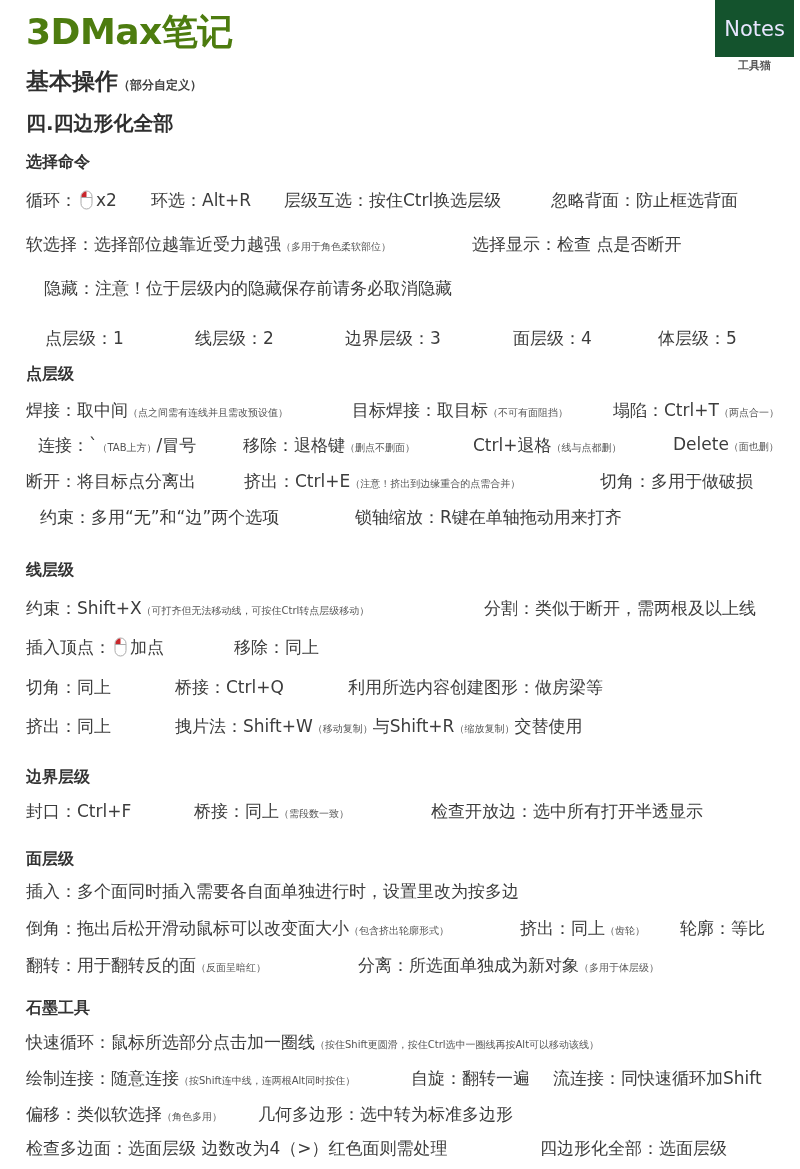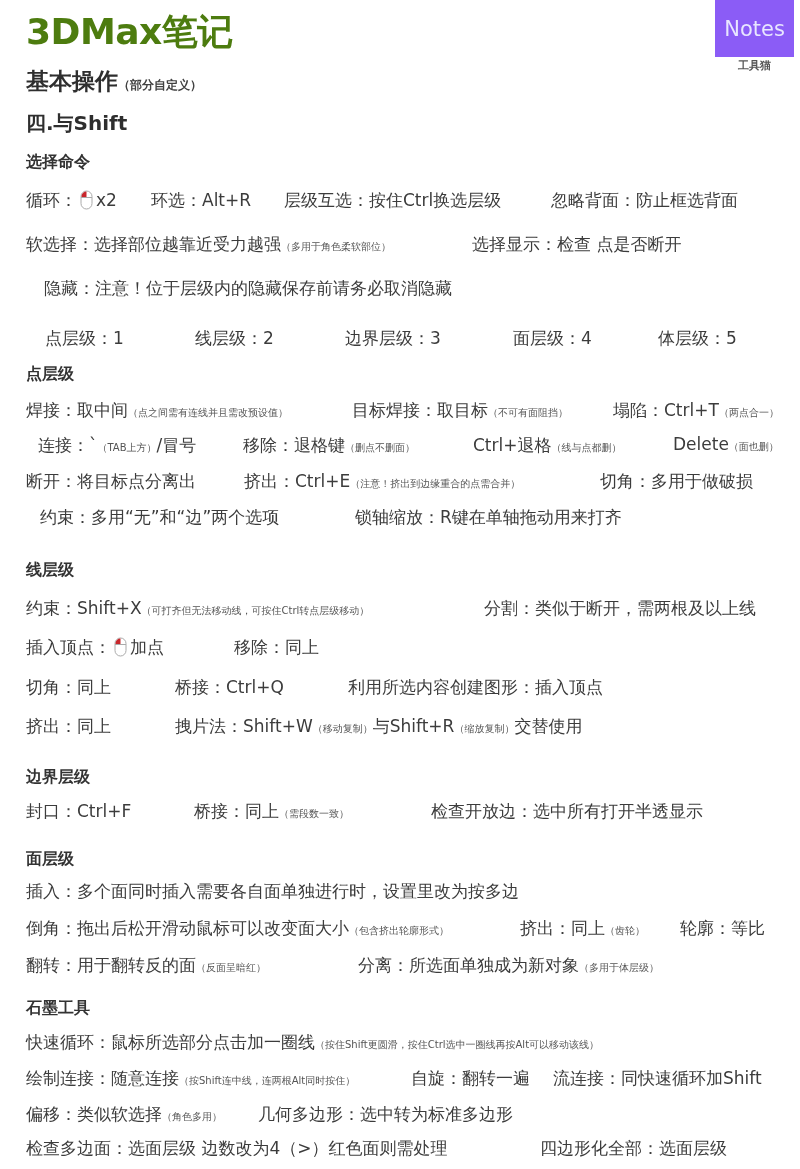--- a/index.html
+++ b/index.html
@@ -6,31 +6,31 @@
   body { width:800px; height:1169px; position:relative; overflow:hidden;
          font-family:"DejaVu Sans", "Liberation Sans", sans-serif; color:#3a3a3a; }
   .abs { position:absolute; white-space:nowrap; }
   .title { left:26px; top:8px; font-size:36px; font-weight:bold; color:#4d7c0f; letter-spacing:-0.5px; }
   .subtitle { left:26px; top:66px; font-size:23px; font-weight:bold; color:#2e2e2e; }
   .subtitle small { font-size:12px; font-weight:bold; color:#404040; }
   .chapter { left:26px; top:110px; font-size:20px; font-weight:bold; color:#2e2e2e; }
   .h { font-size:16px; font-weight:bold; color:#333; left:26px;text-align:center; }
   .line { font-size:17px; color:#3c3c3c; }
   .note { font-size:10px; color:#555; }
-  .badge { left:715px; top:0; width:79px; height:57px; background:#8b5cf6; color:#e8e6ff;
+  .badge { left:715px; top:0; width:79px; height:57px; background:#14532d; color:#e8e6ff;
            font-size:21px; display:flex; align-items:center; justify-content:center; }
   .badge-sub { left:715px; top:58px; width:79px; text-align:center; font-size:11px; color:#555; font-weight:bold; }
   .mouse { display:inline-block; width:13px; height:20px; vertical-align:-4px; margin:0 3px; }
 </style>
 </head>
 <body>
 
 <div class="abs title">3DMax笔记</div>
 <div class="abs subtitle"><span>基本操作</span><small>（部分自定义）</small></div>
-<div class="abs chapter">四.与Shift</div>
+<div class="abs chapter">四.四边形化全部</div>
 
 <div class="abs badge">Notes</div>
 <div class="abs badge-sub">工具猫</div>
 
 <div class="abs h" style="top:152px">选择命令</div>
 <div class="abs line" style="left:26px;top:189px">
   <span>循环：</span><svg class="mouse" viewBox="0 0 13 20">
       <rect x="1" y="1" width="11" height="18" rx="5.5" fill="#fff" stroke="#aaa"></rect>
       <path d="M1.5 7 L1.5 6.5 A5 5 0 0 1 6.5 1.5 L6.5 7 Z" fill="#c8262b"></path>
       <line x1="1" y1="7.5" x2="12" y2="7.5" stroke="#aaa"></line>
@@ -74,21 +74,21 @@
 
 <div class="abs line" style="left:26px;top:636px"><span>插入顶点：</span><svg class="mouse" viewBox="0 0 13 20">
       <rect x="1" y="1" width="11" height="18" rx="5.5" fill="#fff" stroke="#aaa"></rect>
       <path d="M1.5 7 L1.5 6.5 A5 5 0 0 1 6.5 1.5 L6.5 7 Z" fill="#c8262b"></path>
       <line x1="1" y1="7.5" x2="12" y2="7.5" stroke="#aaa"></line>
     </svg><span>加点</span></div>
 <div class="abs line" style="left:234px;top:636px">移除：同上</div>
 
 <div class="abs line" style="left:26px;top:676px">切角：同上</div>
 <div class="abs line" style="left:175px;top:676px">桥接：Ctrl+Q</div>
-<div class="abs line" style="left:348px;top:676px">利用所选内容创建图形：插入顶点</div>
+<div class="abs line" style="left:348px;top:676px">利用所选内容创建图形：做房梁等</div>
 
 <div class="abs line" style="left:26px;top:715px">挤出：同上</div>
 <div class="abs line" style="left:175px;top:715px"><span>拽片法：Shift+W</span><span class="note">（移动复制）</span><span>与Shift+R</span><span class="note">（缩放复制）</span><span>交替使用</span></div>
 
 <div class="abs h" style="top:767px">边界层级</div>
 <div class="abs line" style="left:26px;top:800px">封口：Ctrl+F</div>
 <div class="abs line" style="left:194px;top:800px"><span>桥接：同上</span><span class="note">（需段数一致）</span></div>
 <div class="abs line" style="left:431px;top:800px">检查开放边：选中所有打开半透显示</div>
 
 <div class="abs h" style="top:849px">面层级</div>

